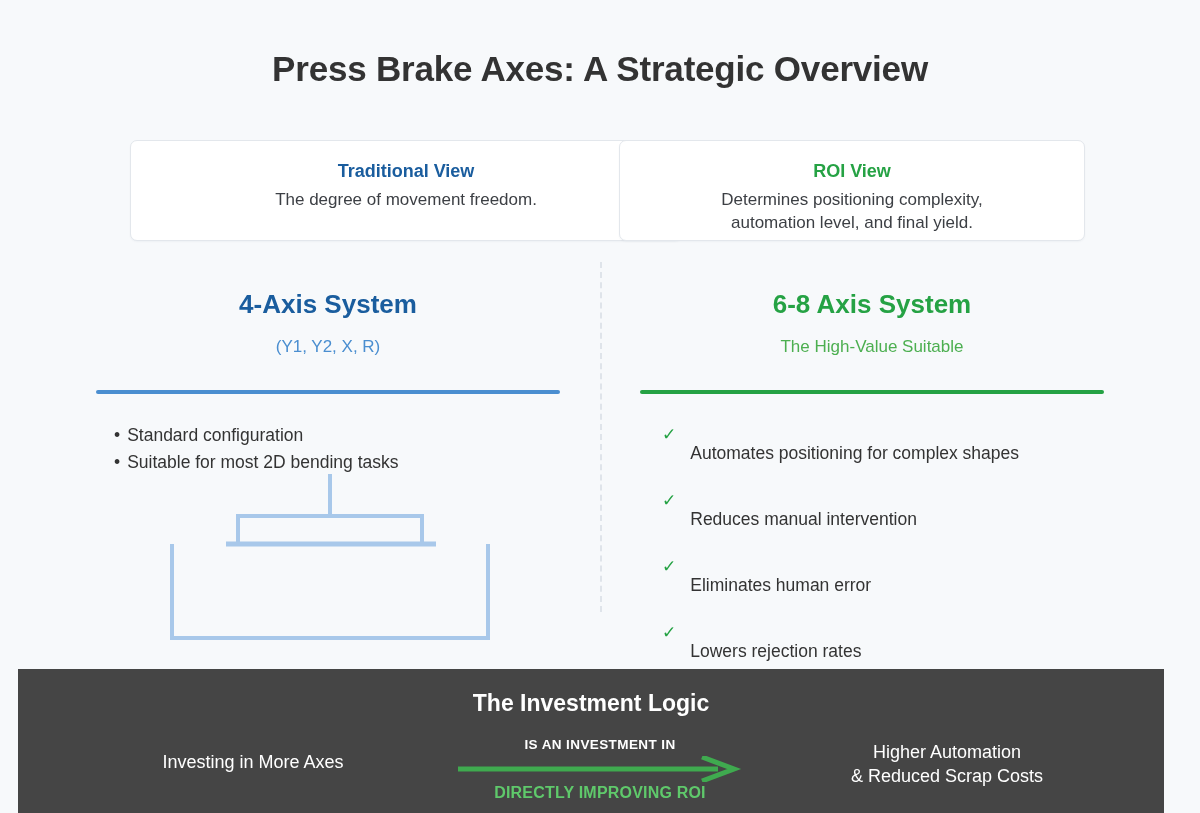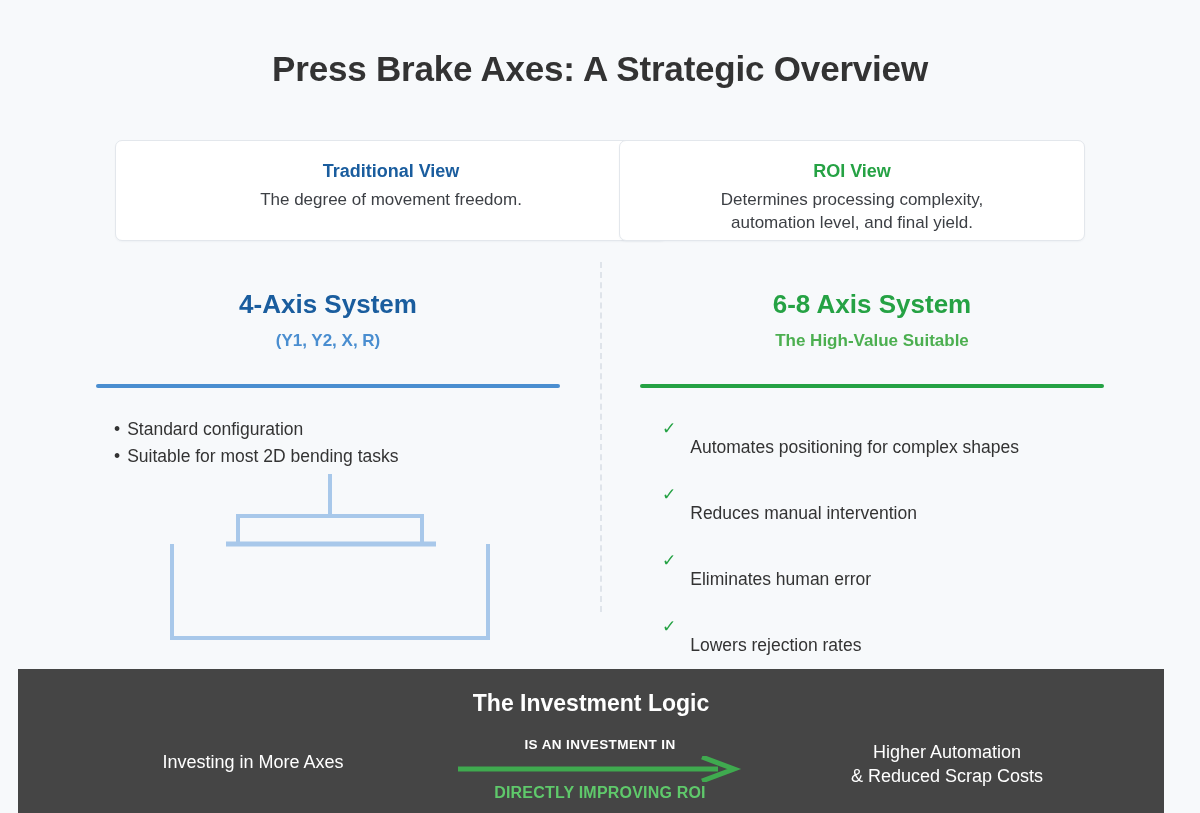--- a/index.html
+++ b/index.html
@@ -37,21 +37,21 @@
     position: absolute;
     top: 140px;
     height: 101px;
     background: #ffffff;
     border: 1px solid #e3e7ec;
     border-radius: 7px;
     box-sizing: border-box;
     text-align: center;
     box-shadow: 0 1px 2px rgba(20,40,70,0.04);
   }
-  .card-traditional { left: 115px; width: 552px; }
+  .card-traditional { left: 130px; width: 552px; }
   .card-roi { left: 619px; width: 466px; }
   .card-title {
     font-size: 18px;
     font-weight: bold;
     margin-top: 20px;
     line-height: 1.15;
   }
   .card-title.blue  { color: #1a5d9e; }
   .card-title.green { color: #25a244; }
   .card-body {
@@ -80,22 +80,22 @@
     text-align: center;
     font-size: 26px;
     font-weight: bold;
     line-height: 1.1;
   }
   .col-heading.blue  { color: #1a5d9e; }
   .col-heading.green { color: #25a244; }
   .col-sub {
     text-align: center;
     font-size: 17px;
-    font-weight: bold;
-    margin-top: 12px;
+    font-weight: normal;
+    margin-top: 18px;
   }
   .col-sub.blue  { color: #4a8ed0; }
   .col-sub.green { color: #4caf50; }
 
   .rule {
     height: 4px;
     border-radius: 2px;
     margin-top: 33px;
   }
   .rule.blue  { background: #4a8ed0; }
@@ -217,21 +217,21 @@
   <div class="title">Press Brake Axes: A Strategic Overview</div>
 
   <div class="card card-traditional">
     <div class="card-title blue">Traditional View</div>
     <div class="card-body">The degree of movement freedom.</div>
   </div>
 
   <div class="card card-roi">
     <div class="card-title green">ROI View</div>
     <div class="card-body">
-      <div>Determines processing complexity,</div>
+      <div>Determines positioning complexity,</div>
       <div>automation level, and final yield.</div>
     </div>
   </div>
 
   <div class="v-divider"></div>
 
   <div class="col col-left">
     <div class="col-heading blue">4-Axis System</div>
     <div class="col-sub blue">(Y1, Y2, X, R)</div>
     <div class="rule blue"></div>

